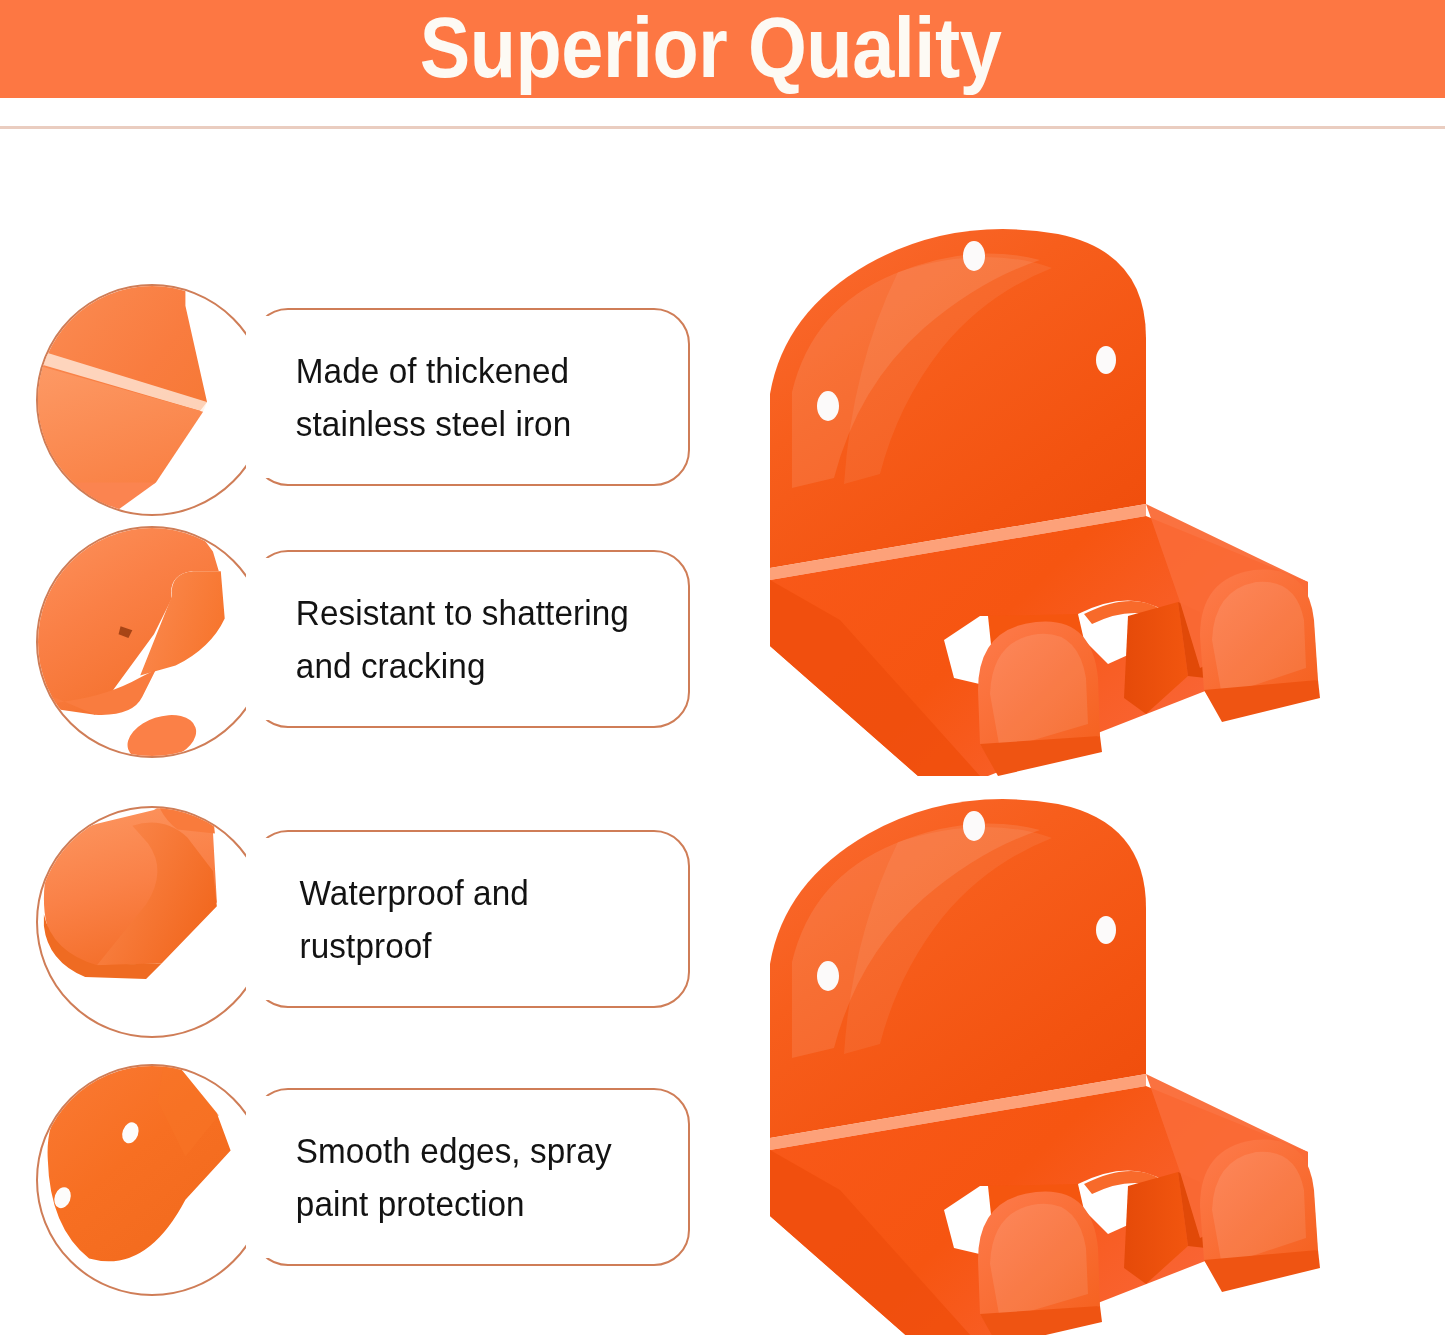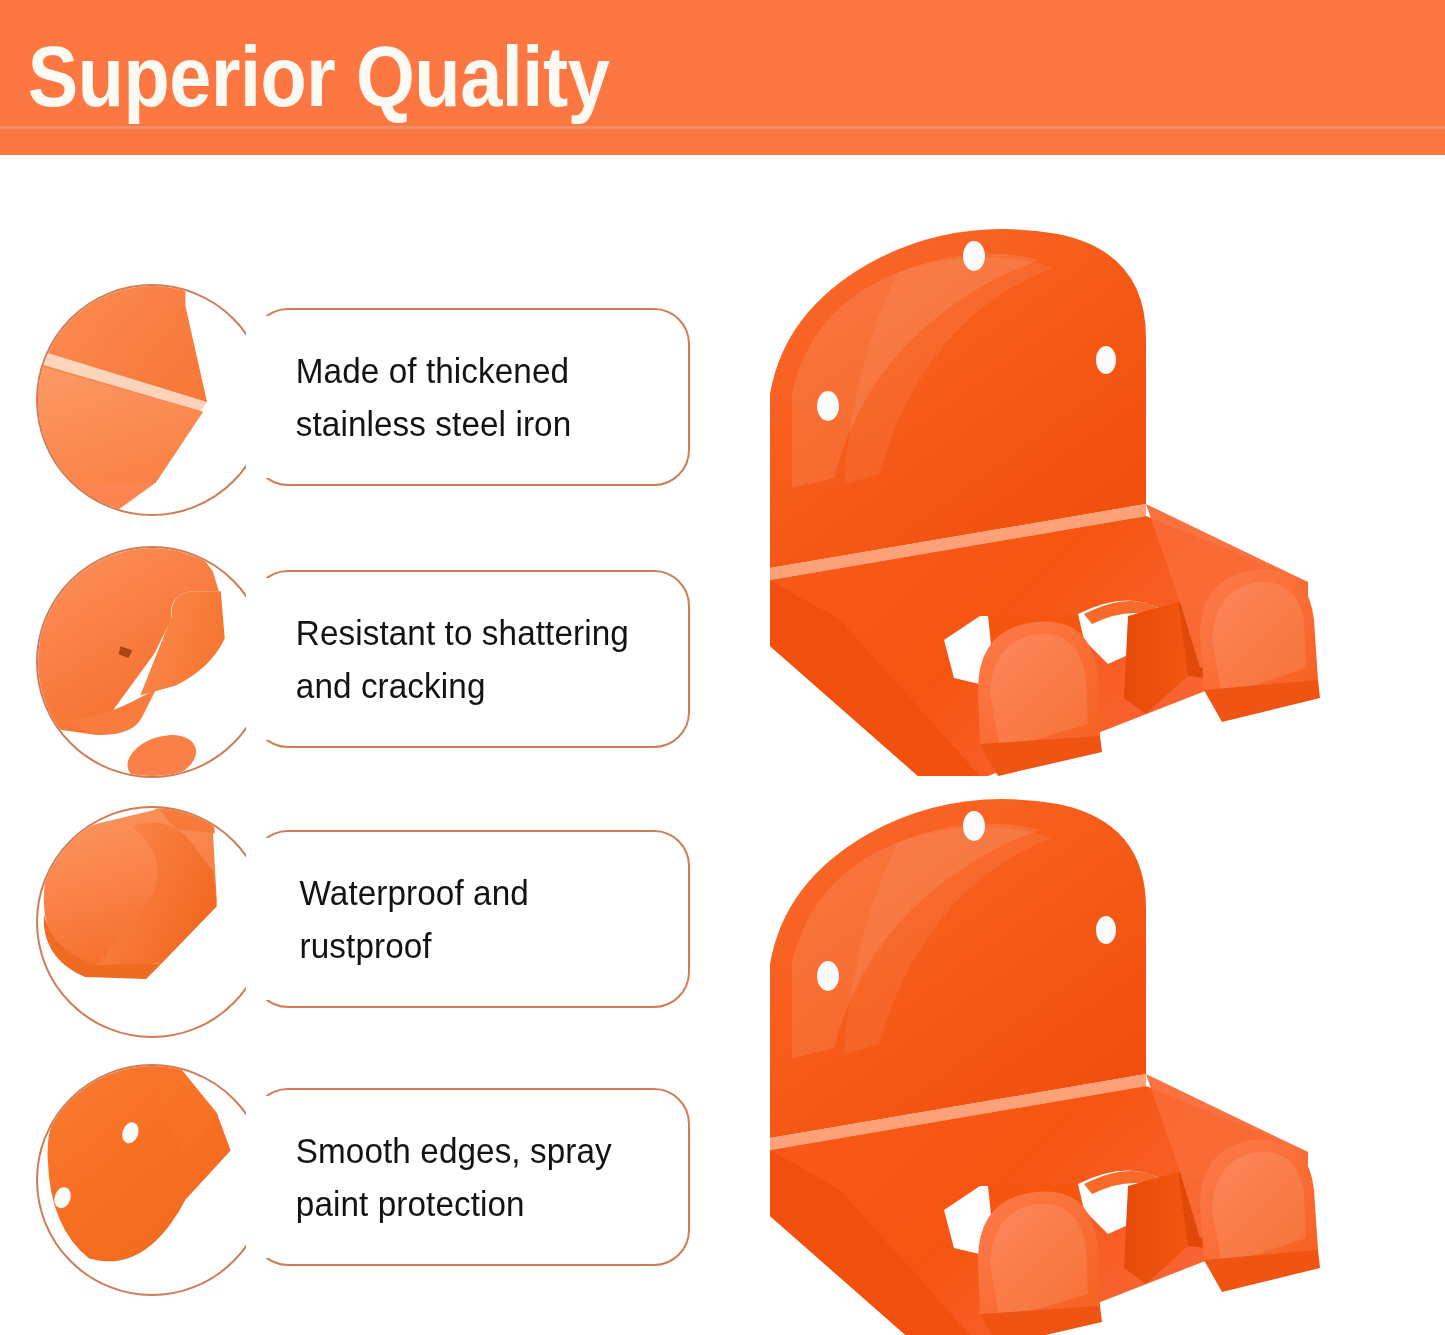--- a/index.html
+++ b/index.html
@@ -14,25 +14,25 @@
     overflow: hidden;
     font-family: "Liberation Sans", sans-serif;
   }
 
   
   .banner {
     position: absolute;
     left: 0;
     top: 0;
     width: 1445px;
-    height: 155px;
+    height: 98px;
     background: #fd7743;
     display: flex;
     align-items: center;
-    justify-content: flex-start;
+    justify-content: center;
     overflow: hidden;
   }
   .banner-title {
     color: #fdfaf4;
     font-family: "Liberation Sans Narrow", "Liberation Sans", sans-serif;
     font-weight: bold;
     font-size: 86px;
     line-height: 1;
     letter-spacing: -0.5px;
     transform: scaleX(0.88);
@@ -60,21 +60,21 @@
     width: 730px;
     height: 1209px;
   }
   .feature-row {
     position: absolute;
     left: 0;
     width: 730px;
     height: 262px;
   }
   .feature-row.r0 { top: 150px; padding-left: 9px; }
-  .feature-row.r1 { top: 412px; }
+  .feature-row.r1 { top: 392px; }
   .feature-row.r2 { top: 672px; padding-left: 8px; }
   .feature-row.r3 { top: 930px; }
 
   
   .circle-shot {
     position: absolute;
     left: 36px;
     top: 8px;
     width: 232px;
     height: 232px;

